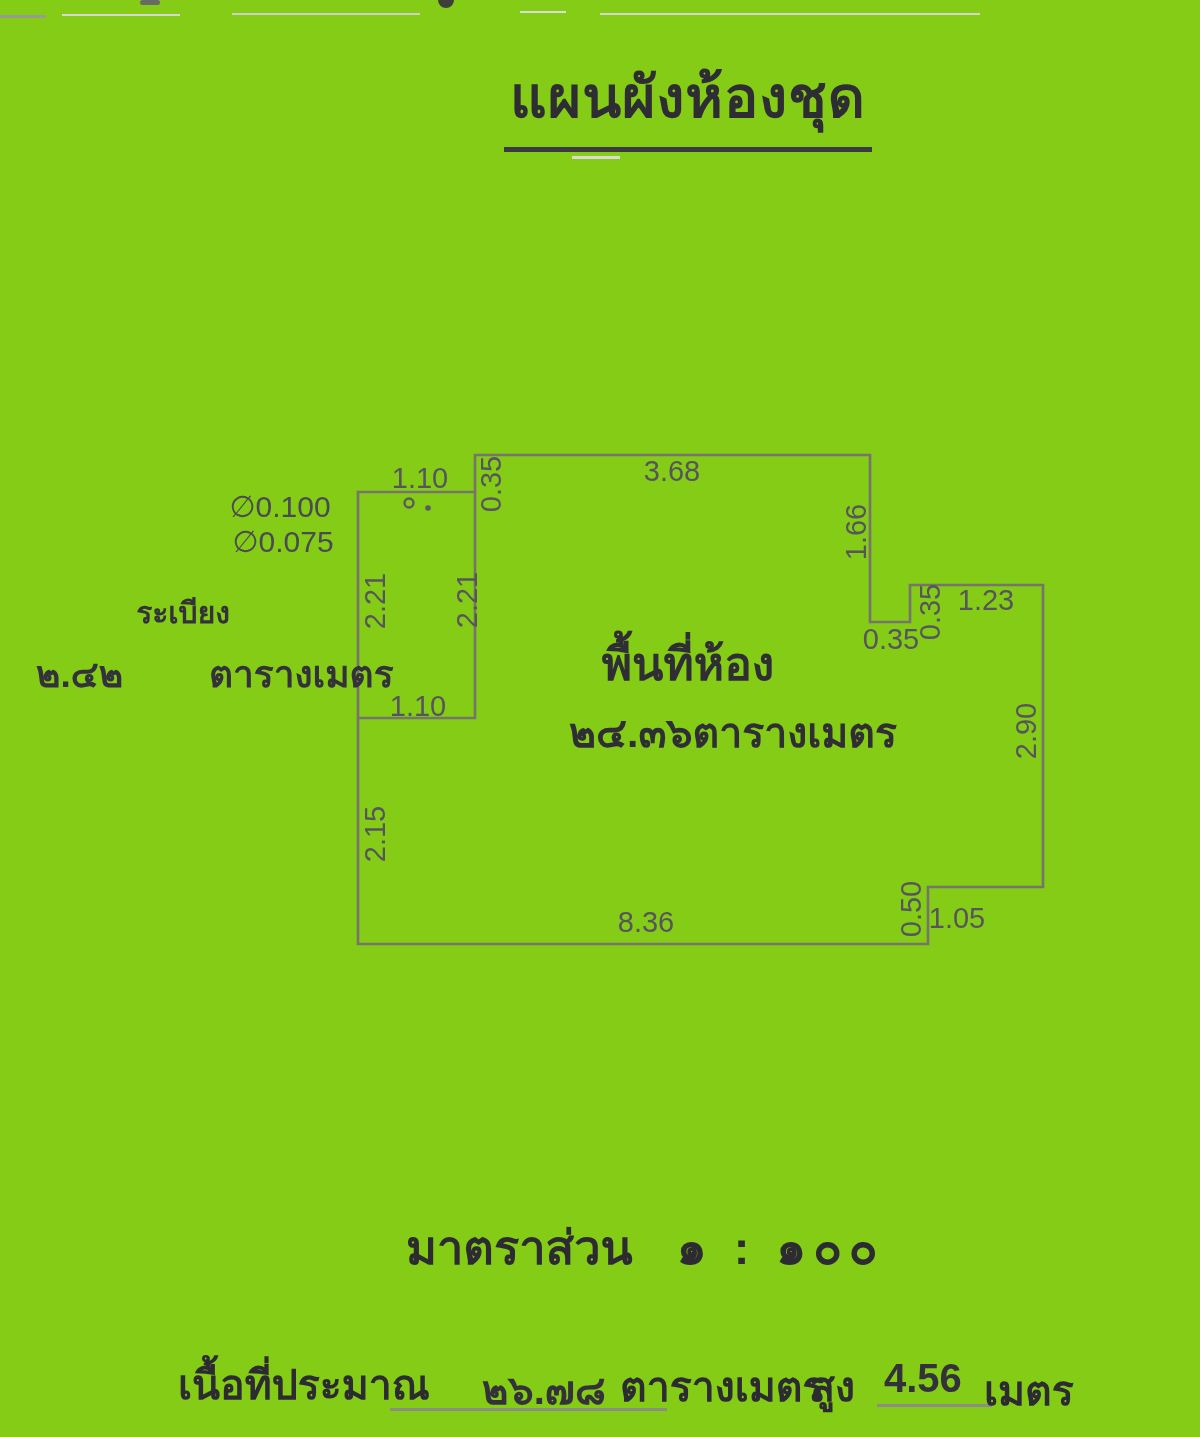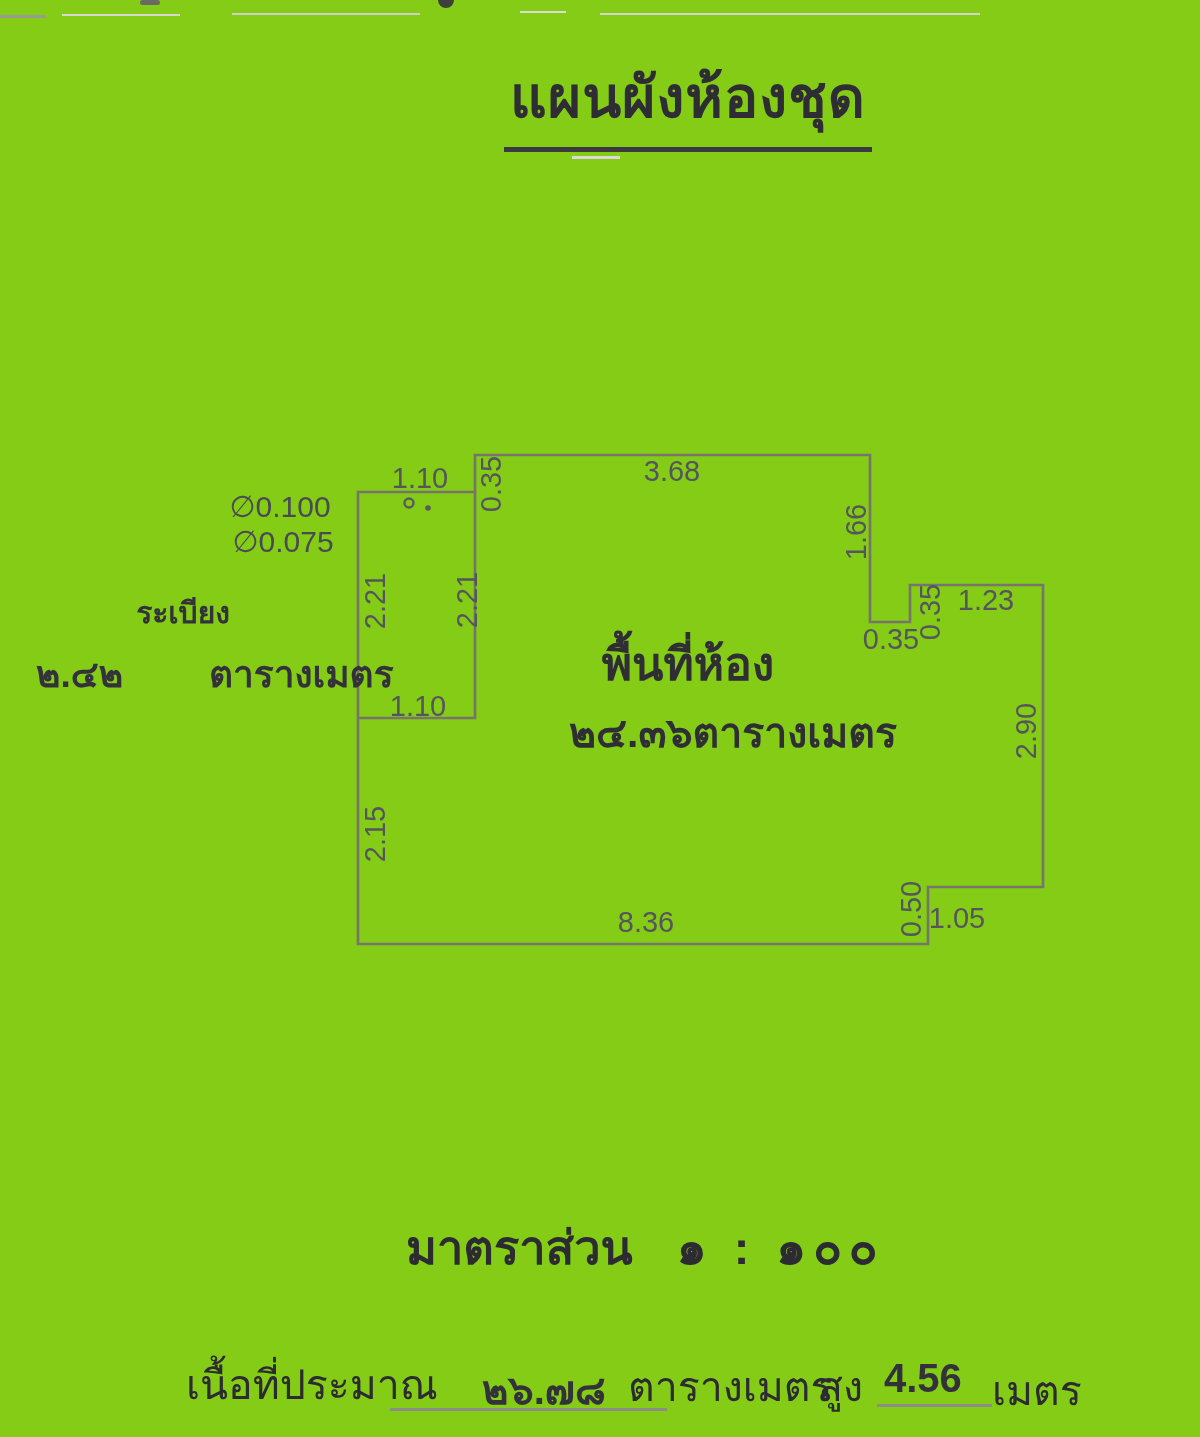--- a/index.html
+++ b/index.html
@@ -80,21 +80,21 @@
 
   .scale-line{
     position:absolute;
     left:406px;top:1210px;
     display:flex;gap:44px;align-items:baseline;
     font-size:47px;font-weight:600;
     color:#2c2b31;white-space:nowrap;
   }
   .scale-line .scale-value{letter-spacing:7px;font-weight:bold;}
 
-  .footer-text{position:absolute;font-size:41px;font-weight:400;color:#2c2b31;white-space:nowrap;margin-left:8px;}
+  .footer-text{position:absolute;font-size:41px;font-weight:700;color:#2c2b31;white-space:nowrap;}
   .footer-value{position:absolute;font-size:40px;font-weight:bold;color:#33323a;white-space:nowrap;}
   .footer-underline{position:absolute;height:3px;background:#8d8d87;}
 </style>
 </head>
 <body>
 
 <div class="page">
 
   <div class="artifact" style="left:0;top:15px;width:46px;height:3px;background:#9a9a94;"></div>
   <div class="artifact" style="left:62px;top:14px;width:118px;height:2px;background:#d8d8d2;"></div>

